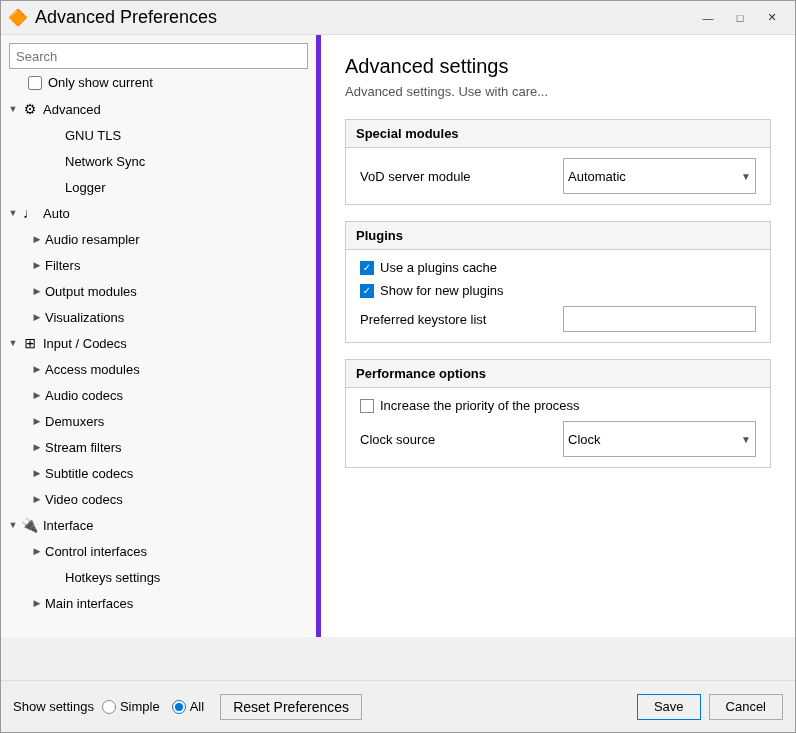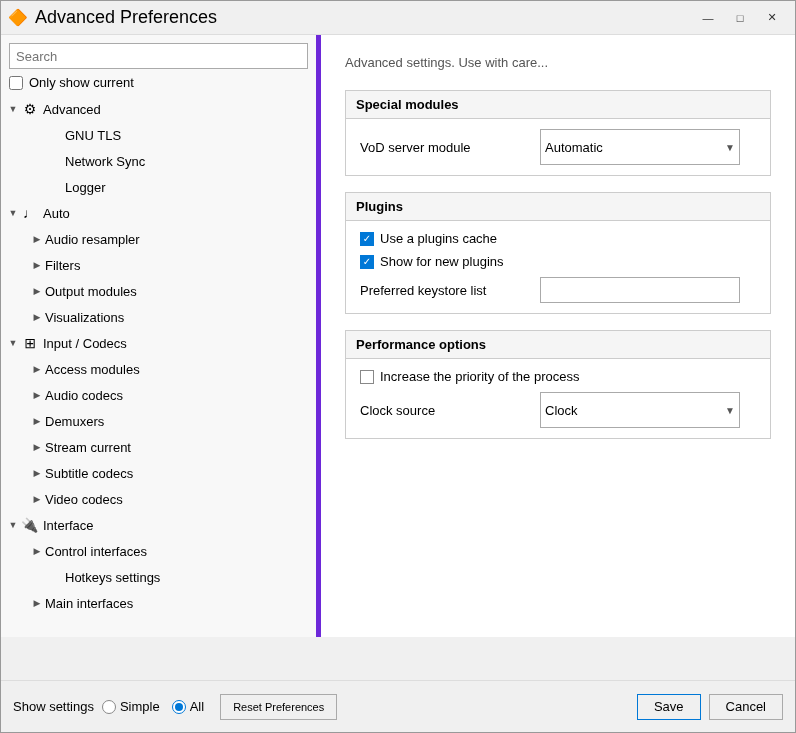--- a/index.html
+++ b/index.html
@@ -91,20 +91,21 @@
       background: white;
       color: #999;
     }
     .only-show-current {
       padding: 2px 8px 6px 8px;
       display: flex;
       align-items: center;
       gap: 6px;
       font-size: 13px;
       flex-shrink: 0;
+      margin-left: 19px;
     }
     .tree-container {
       flex: 1;
       overflow-y: auto;
       overflow-x: hidden;
       position: relative;
     }
     .tree-item {
       display: flex;
       align-items: center;
@@ -171,21 +172,21 @@
       border-bottom: 1px solid #ccc;
     }
     .section-body {
       padding: 10px 14px;
     }
     .form-row {
       display: flex;
       align-items: center;
       margin-bottom: 10px;
     }
-    .form-row:last-child { margin-bottom: 0; }
+    .form-row:last-child { margin-bottom: 0; gap: 23px; }
     .form-label {
       width: 180px;
       font-size: 13px;
       color: #000;
       flex-shrink: 0;
     }
     .form-select {
       flex: 1;
       height: 36px;
       border: 1px solid #aaa;
@@ -289,21 +290,21 @@
       width: 8px;
       height: 8px;
       border-radius: 50%;
       background: #0078d7;
     }
     .reset-btn {
       height: 26px;
       padding: 0 12px;
       border: 1px solid #aaa;
       background: #f0f0f0;
-      font-size: 11px;
+      font-size: 14px;
       cursor: pointer;
       color: #000;
     }
     .footer-right {
       margin-left: auto;
       display: flex;
       gap: 8px;
     }
     .footer-btn {
       height: 26px;
@@ -402,21 +403,21 @@
           <div class="tree-item level-1">
             <span class="expand-arrow">▶</span>
             <span class="tree-label">Audio codecs</span>
           </div>
           <div class="tree-item level-1">
             <span class="expand-arrow">▶</span>
             <span class="tree-label">Demuxers</span>
           </div>
           <div class="tree-item level-1">
             <span class="expand-arrow">▶</span>
-            <span class="tree-label">Stream current</span>
+            <span class="tree-label">Stream filters</span>
           </div>
           <div class="tree-item level-1">
             <span class="expand-arrow">▶</span>
             <span class="tree-label">Subtitle codecs</span>
           </div>
           <div class="tree-item level-1">
             <span class="expand-arrow">▶</span>
             <span class="tree-label">Video codecs</span>
           </div>
 
@@ -434,20 +435,21 @@
           </div>
           <div class="tree-item level-1">
             <span class="expand-arrow">▶</span>
             <span class="tree-label">Main interfaces</span>
           </div>
 
         </div>
       </div>
 
       <div class="right-panel">
+        <h1 class="settings-title">Advanced settings</h1>
         <p class="settings-subtitle">Advanced settings. Use with care...</p>
 
         <div class="section-box">
           <div class="section-header">Special modules</div>
           <div class="section-body">
             <div class="form-row">
               <span class="form-label">VoD server module</span>
               <div class="form-select">
                 <span>Automatic</span>
                 <span class="form-select-arrow">▼</span>

